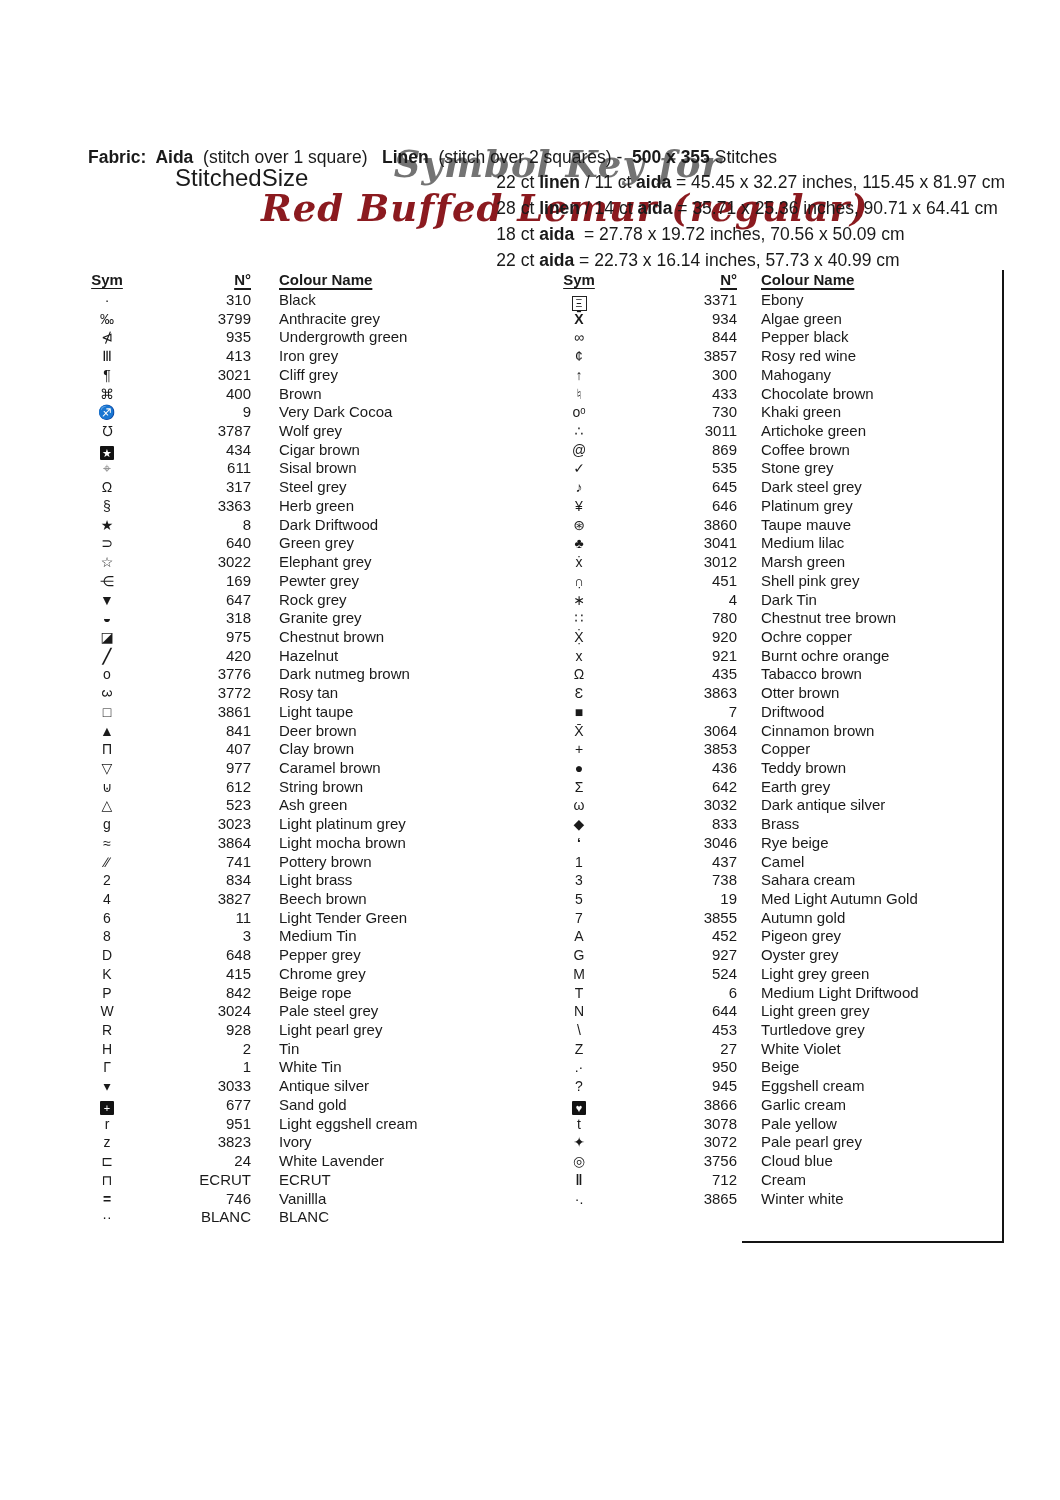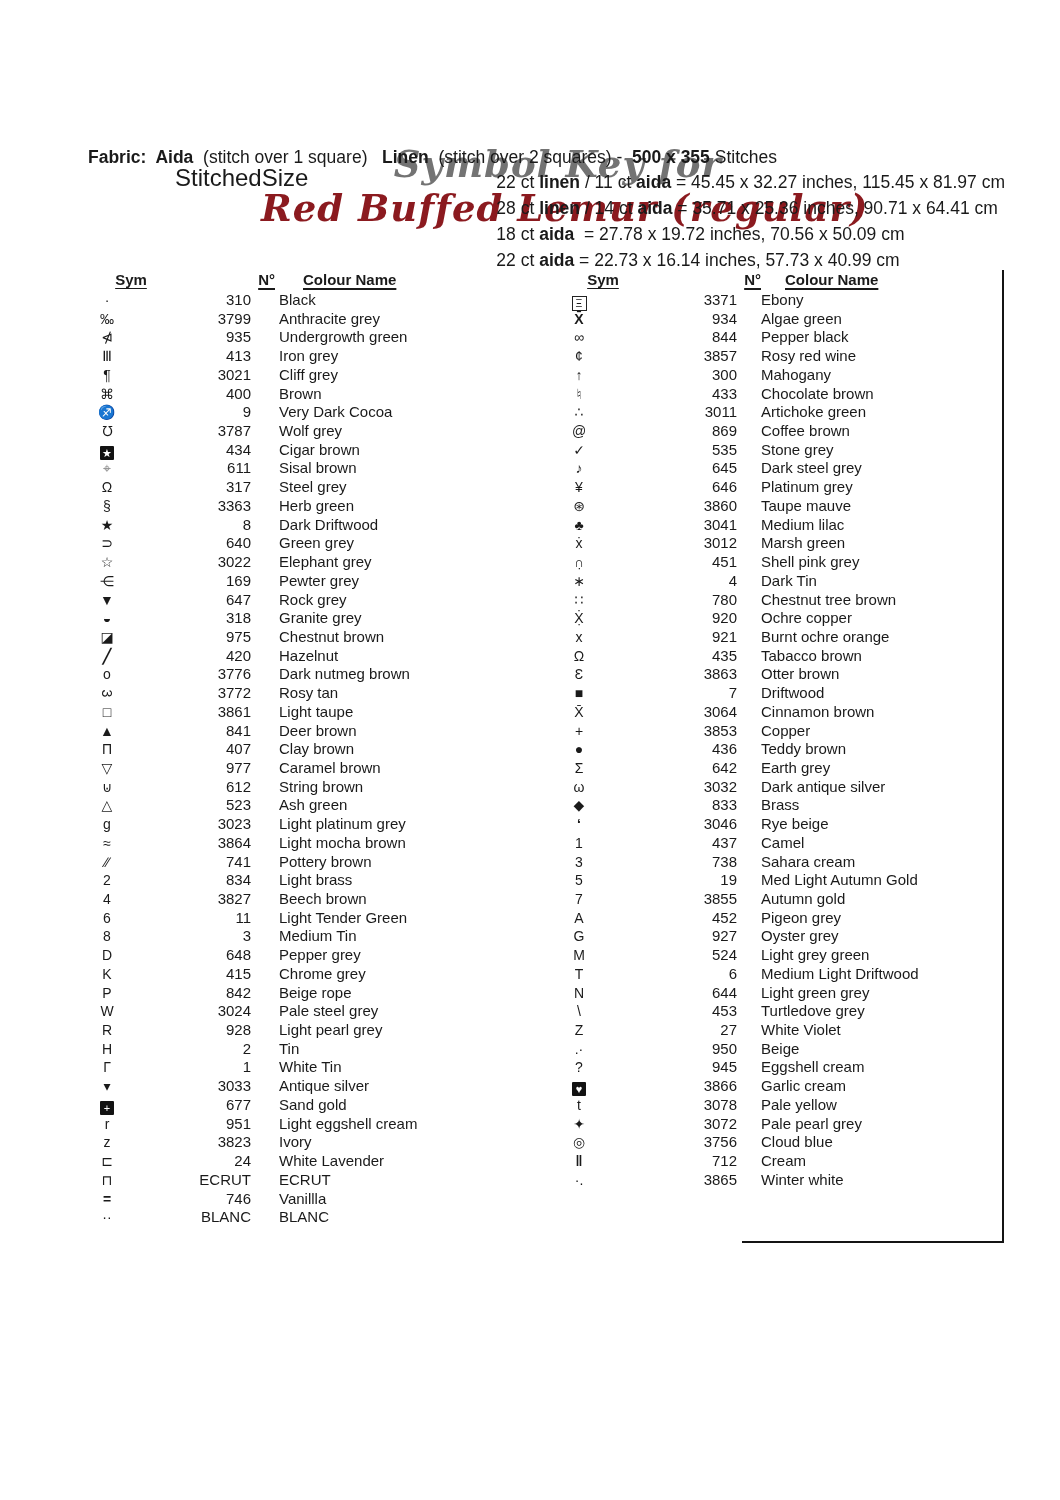--- a/index.html
+++ b/index.html
@@ -44,21 +44,21 @@
   #right-table{left:557px;width:446px;}
   .khead{display:flex;height:21px;line-height:19px;font-size:15px;font-weight:bold;}
   .khead span{text-decoration:underline;text-decoration-thickness:1.5px;text-underline-offset:3px;}
   .krow{display:flex;height:18.72px;line-height:18.72px;font-size:15px;}
   .ksym{width:44px;text-align:center;flex:none;}
   .glyph{font-size:14px;}
   #left-table .knum{width:122px;text-align:right;flex:none;}
   #right-table .knum{width:136px;text-align:right;flex:none;}
   #left-table .kname{margin-left:28px;flex:1;white-space:nowrap;}
   #right-table .kname{margin-left:24px;flex:1;white-space:nowrap;}
-  .khead .hsym{width:44px;text-align:center;flex:none;text-decoration:underline;margin-left:24px;}
+  .khead .hsym{width:44px;text-align:center;flex:none;text-decoration:underline;}
   
   .s-inverse{background:#121212;color:#ffffff;display:inline-flex;align-items:center;justify-content:center;width:14px;height:14px;font-size:11px;line-height:14px;vertical-align:-2px;border-radius:1px;}
   .s-boxed{border:1.5px solid #222;display:inline-flex;align-items:center;justify-content:center;width:13px;height:13px;font-size:10.5px;line-height:13px;vertical-align:-2px;}
   .s-grey{color:#858585;}
   .s-bold{font-weight:bold;}
   .s-rot90{display:inline-block;transform:rotate(90deg);}
   
   .border-right{position:absolute;left:1002px;top:270px;width:2px;height:973px;background:#141414;}
   .border-bottom{position:absolute;left:742px;top:1241px;width:262px;height:2px;background:#141414;}
 </style>
@@ -368,20 +368,25 @@
           <span class="ksym"><span class="glyph s-bold">↑</span></span>
           <span class="knum">300</span>
           <span class="kname">Mahogany</span>
         </div>
         <div class="krow">
           <span class="ksym"><span class="glyph">♮</span></span>
           <span class="knum">433</span>
           <span class="kname">Chocolate brown</span>
         </div>
         <div class="krow">
+          <span class="ksym"><span class="glyph">oᵒ</span></span>
+          <span class="knum">730</span>
+          <span class="kname">Khaki green</span>
+        </div>
+        <div class="krow">
           <span class="ksym"><span class="glyph">∴</span></span>
           <span class="knum">3011</span>
           <span class="kname">Artichoke green</span>
         </div>
         <div class="krow">
           <span class="ksym"><span class="glyph">@</span></span>
           <span class="knum">869</span>
           <span class="kname">Coffee brown</span>
         </div>
         <div class="krow">

